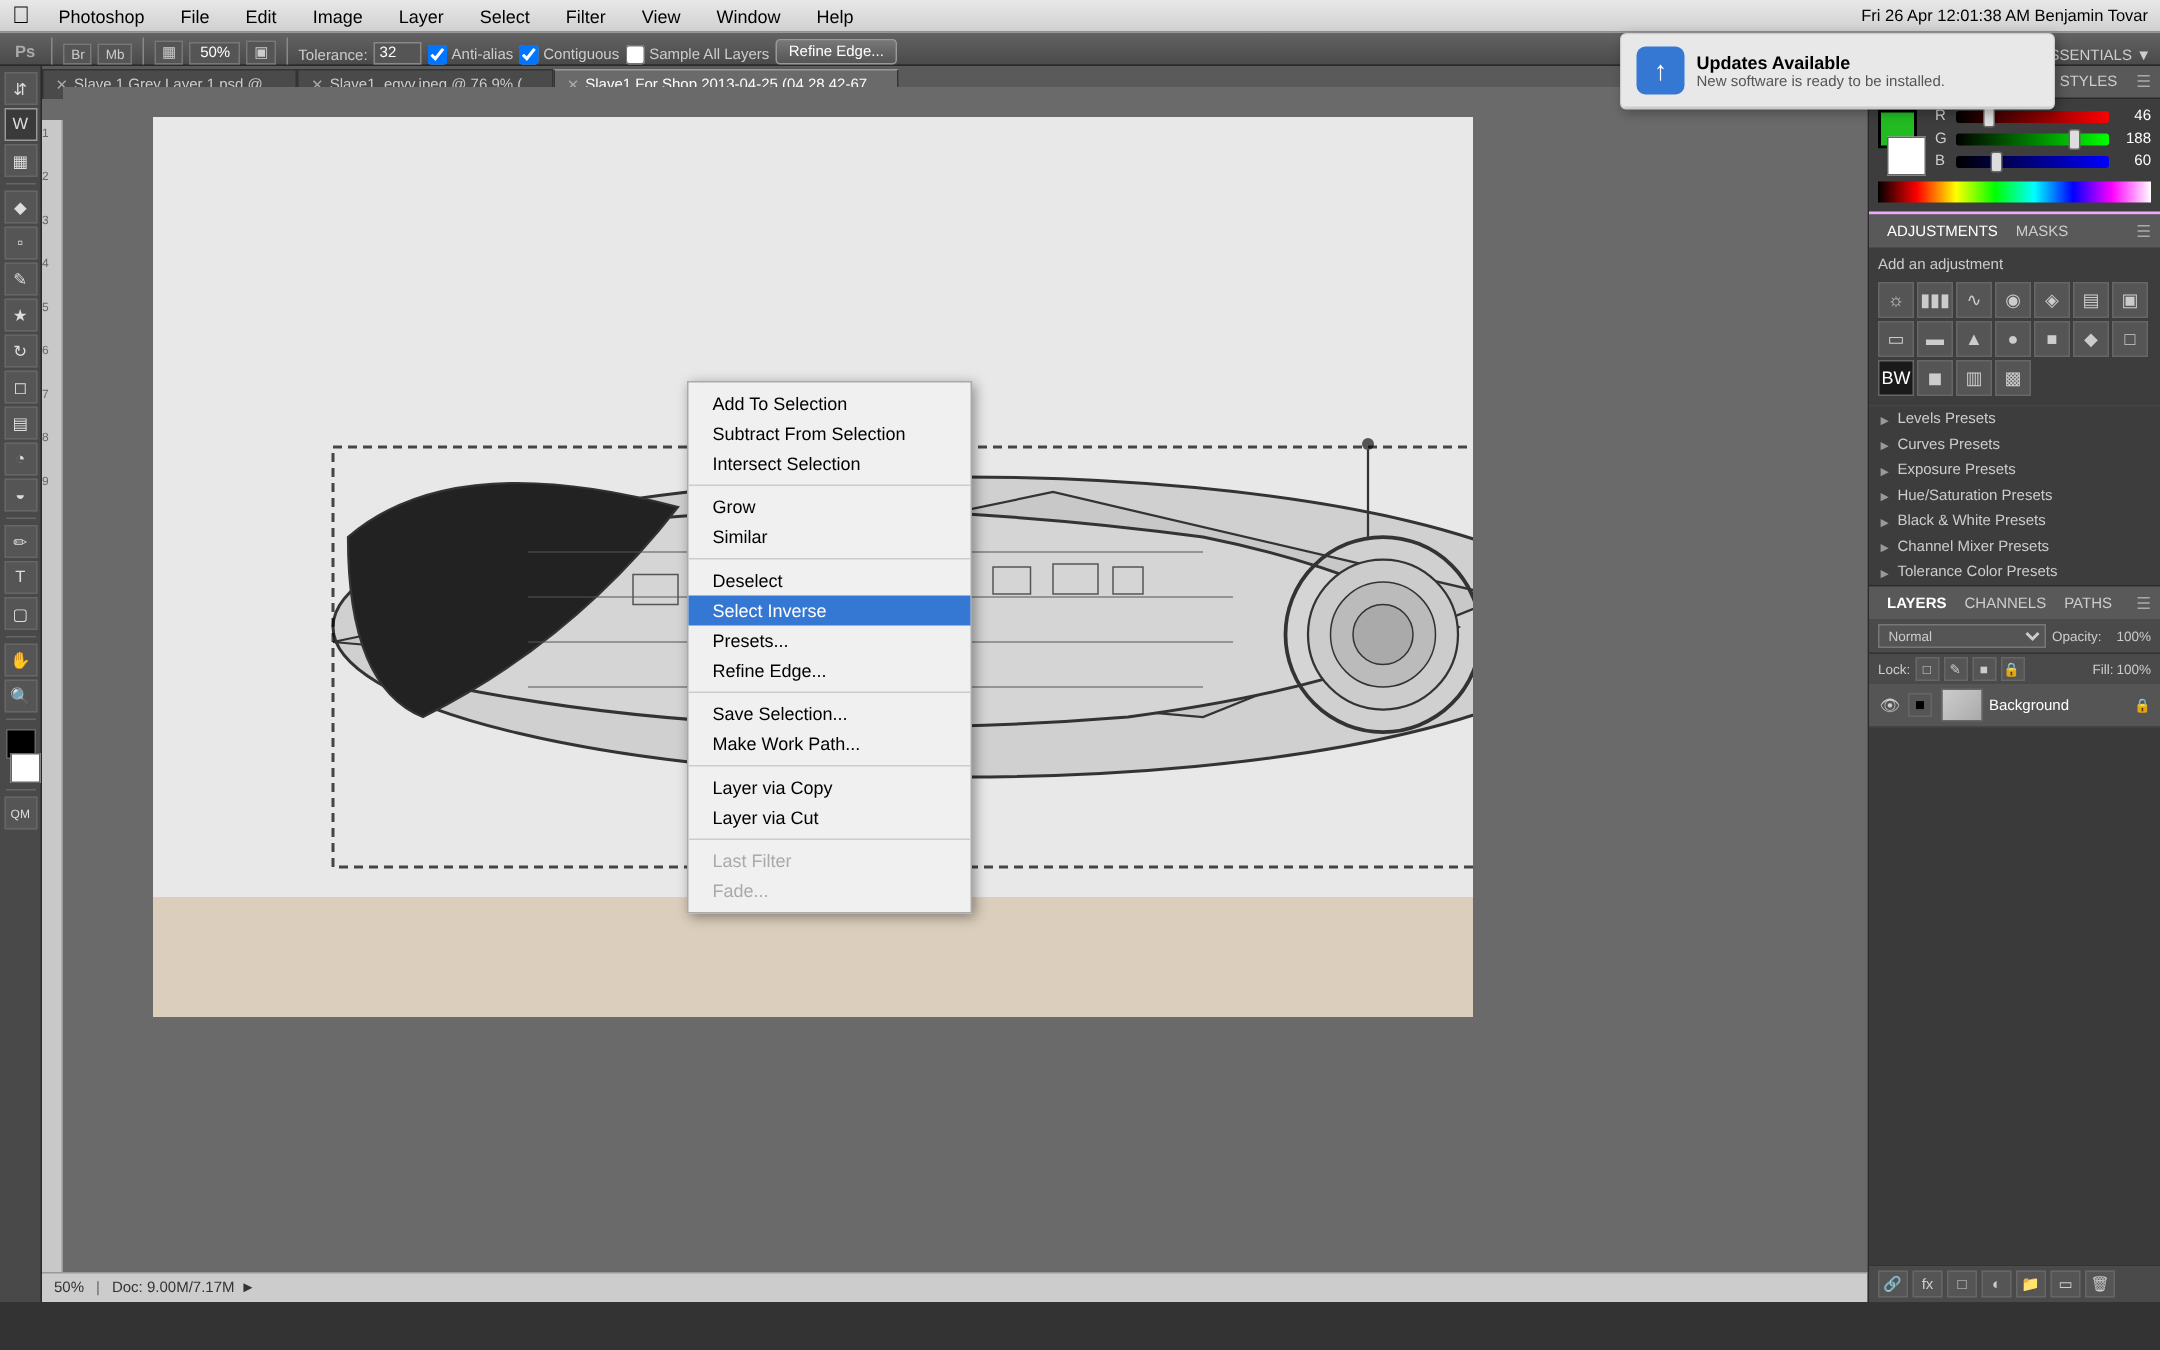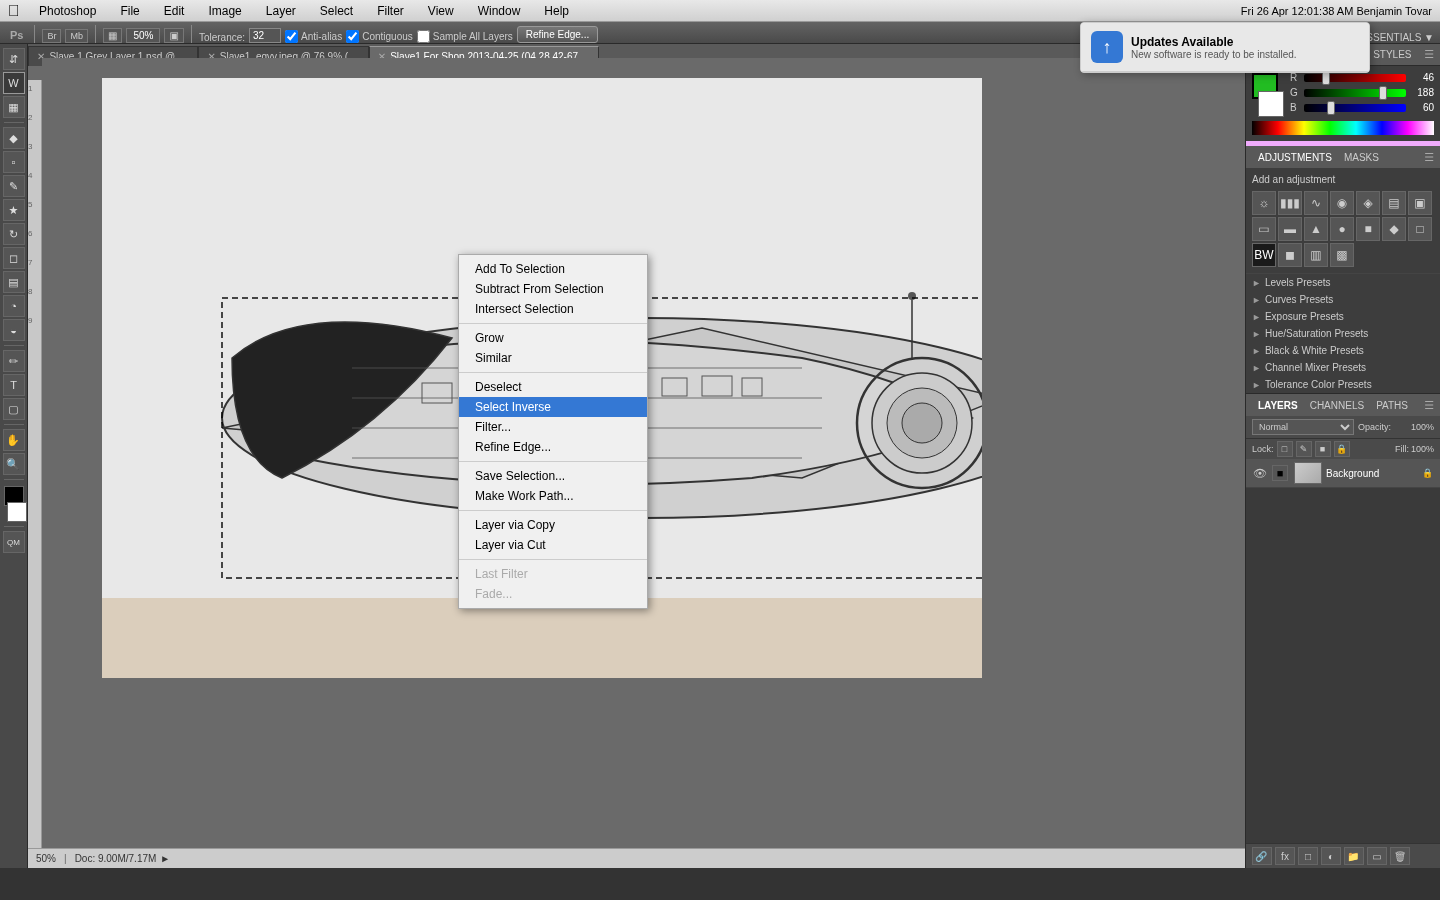--- a/index.html
+++ b/index.html
@@ -128,41 +128,41 @@
     .color-channel-label { color: #ccc; font-size: 10px; width: 10px; }
     .color-slider-track { flex: 1; height: 8px; border-radius: 2px; position: relative; margin: 0 4px; }
     .color-slider-r { background: linear-gradient(to right, #000, #f00); }
     .color-slider-g { background: linear-gradient(to right, #000, #0f0); }
     .color-slider-b { background: linear-gradient(to right, #000, #00f); }
     .slider-thumb { position: absolute; top: -3px; width: 8px; height: 14px; background: #ddd; border: 1px solid #666; border-radius: 2px; cursor: pointer; }
     .color-val { color: #fff; font-size: 10px; width: 24px; text-align: right; }
     .color-gradient-bar { width: 100%; height: 14px; background: linear-gradient(to right, #000, #f00, #ff0, #0f0, #0ff, #00f, #f0f, #fff); margin-top: 4px; }
 
     
-    .adj-panel { border-top: 5px solid #f0abfc; }
+    .adj-panel { border-top: 2px solid #f0abfc; }
     .adj-header { background: #595959; display: flex; align-items: center; height: 22px; padding: 0 6px; }
     .adj-tab { font-size: 10px; color: #ccc; padding: 2px 6px; cursor: pointer; }
     .adj-tab.active { color: #fff; }
     .adj-content { padding: 6px; }
     .adj-title { color: #ccc; font-size: 10px; margin-bottom: 6px; }
     .adj-icons { display: flex; flex-wrap: wrap; gap: 2px; }
     .adj-icon { width: 24px; height: 24px; background: #555; border: 1px solid #666; display: flex; align-items: center; justify-content: center; color: #ccc; font-size: 12px; cursor: pointer; }
     .adj-presets { border-top: 1px solid #444; }
     .preset-item { display: flex; align-items: center; padding: 3px 6px; gap: 4px; cursor: pointer; }
     .preset-arrow { color: #999; font-size: 9px; }
     .preset-label { color: #ccc; font-size: 10px; }
 
     
     .layers-panel { border-top: 1px solid #2a2a2a; flex: 1; display: flex; flex-direction: column; justify-content: center; }
     .layers-header { background: #595959; display: flex; align-items: center; height: 22px; padding: 0 6px; }
     .layers-tab { font-size: 10px; color: #ccc; padding: 2px 6px; cursor: pointer; }
     .layers-tab.active { color: #fff; font-weight: bold; }
     .layers-controls { display: flex; align-items: center; padding: 3px 6px; gap: 4px; background: #4a4a4a; }
     .layers-select { background: #555; border: 1px solid #777; color: #ccc; font-size: 9px; padding: 1px 2px; flex: 1; }
-    .layers-opacity { display: flex; align-items: center; gap: 20px; color: #ccc; font-size: 9px; }
+    .layers-opacity { display: flex; align-items: center; gap: 10px; color: #ccc; font-size: 9px; }
     .layers-lock-row { display: flex; align-items: center; padding: 2px 6px; gap: 3px; background: #4a4a4a; border-top: 1px solid #333; }
     .lock-icon { width: 16px; height: 16px; background: #555; border: 1px solid #666; display: flex; align-items: center; justify-content: center; color: #ccc; font-size: 9px; cursor: pointer; }
     .fill-row { display: flex; align-items: center; gap: 2px; margin-left: auto; color: #ccc; font-size: 9px; }
     .layer-item { display: flex; align-items: center; padding: 3px 6px; gap: 4px; background: #555; border-bottom: 1px solid #444; cursor: pointer; }
     .layer-eye { width: 16px; height: 16px; display: flex; align-items: center; justify-content: center; color: #ccc; font-size: 11px; cursor: pointer; }
     .layer-thumb { width: 28px; height: 22px; background: #888; border: 1px solid #666; }
     .layer-name { color: #fff; font-size: 10px; flex: 1; }
     .layer-lock { color: #aaa; font-size: 9px; }
     .layers-footer { display: flex; align-items: center; padding: 3px 6px; gap: 3px; background: #4a4a4a; border-top: 1px solid #333; }
     .layers-footer-btn { width: 20px; height: 18px; background: #555; border: 1px solid #666; display: flex; align-items: center; justify-content: center; color: #ccc; font-size: 10px; cursor: pointer; }
@@ -347,21 +347,21 @@
     <div id="context-menu">
       <div class="ctx-item">Add To Selection</div>
       <div class="ctx-item">Subtract From Selection</div>
       <div class="ctx-item">Intersect Selection</div>
       <div class="ctx-sep"></div>
       <div class="ctx-item">Grow</div>
       <div class="ctx-item">Similar</div>
       <div class="ctx-sep"></div>
       <div class="ctx-item">Deselect</div>
       <div class="ctx-item highlighted">Select Inverse</div>
-      <div class="ctx-item">Filter...</div>
+      <div class="ctx-item">Presets...</div>
       <div class="ctx-item">Refine Edge...</div>
       <div class="ctx-sep"></div>
       <div class="ctx-item">Save Selection...</div>
       <div class="ctx-item">Make Work Path...</div>
       <div class="ctx-sep"></div>
       <div class="ctx-item">Layer via Copy</div>
       <div class="ctx-item">Layer via Cut</div>
       <div class="ctx-sep"></div>
       <div class="ctx-item disabled">Last Filter</div>
       <div class="ctx-item disabled">Fade...</div>

